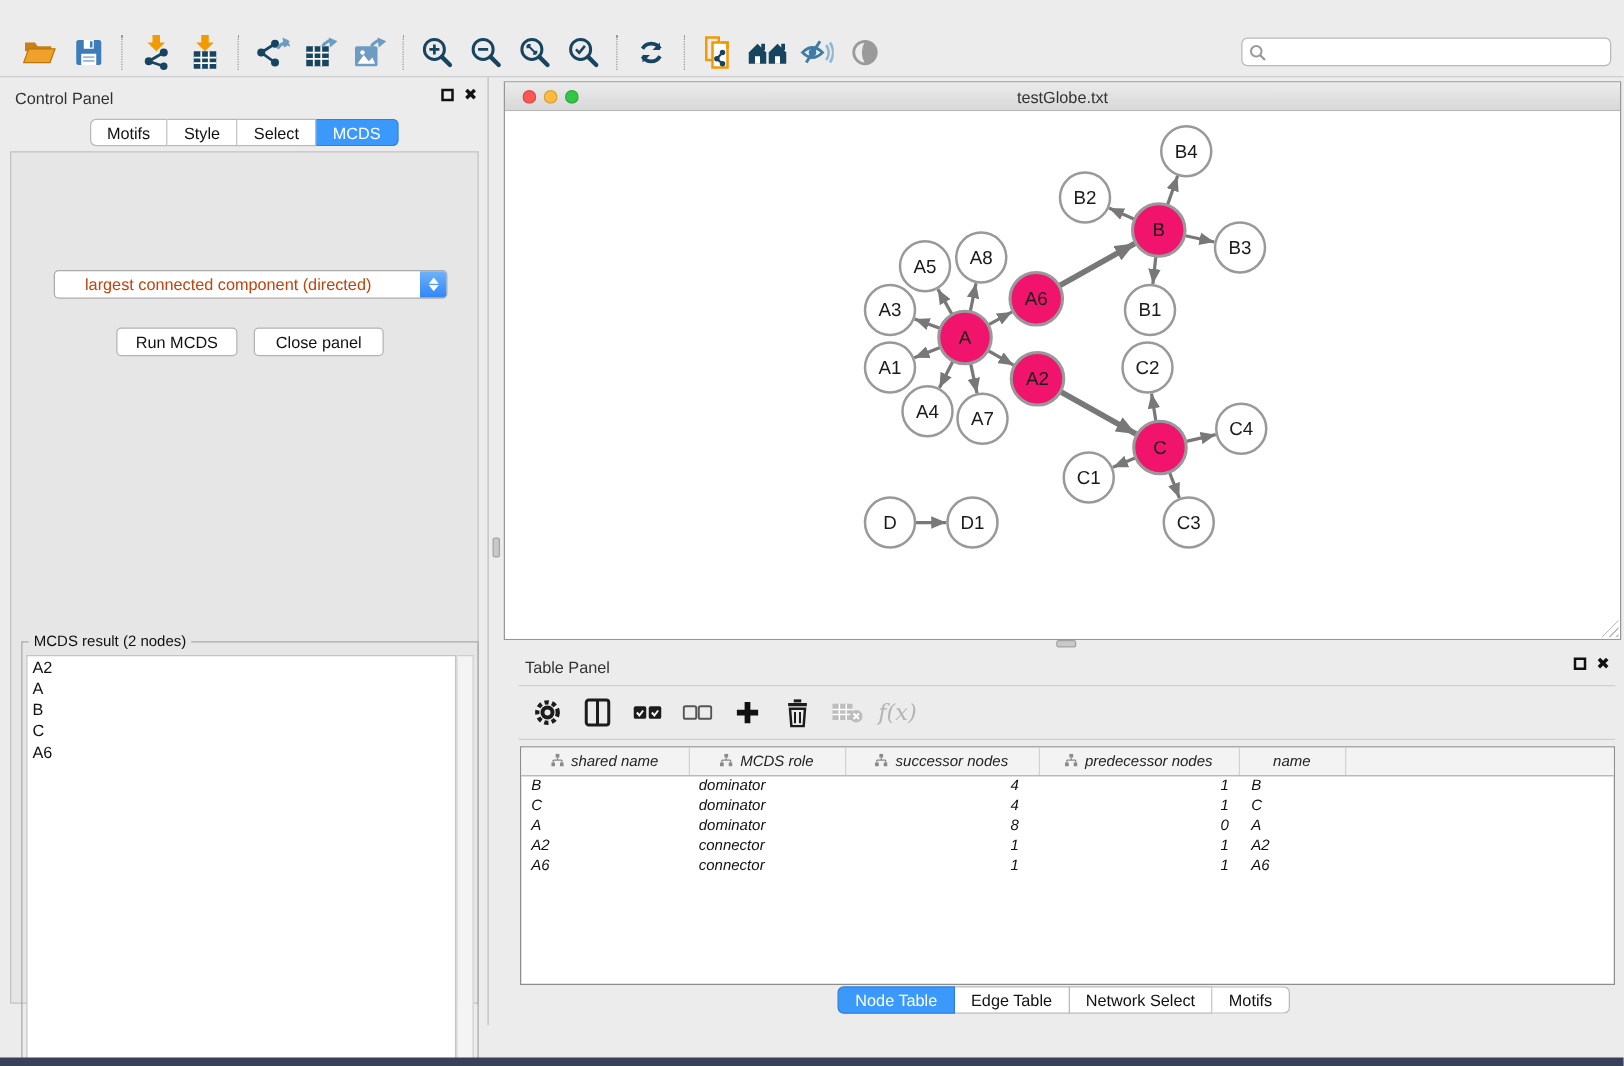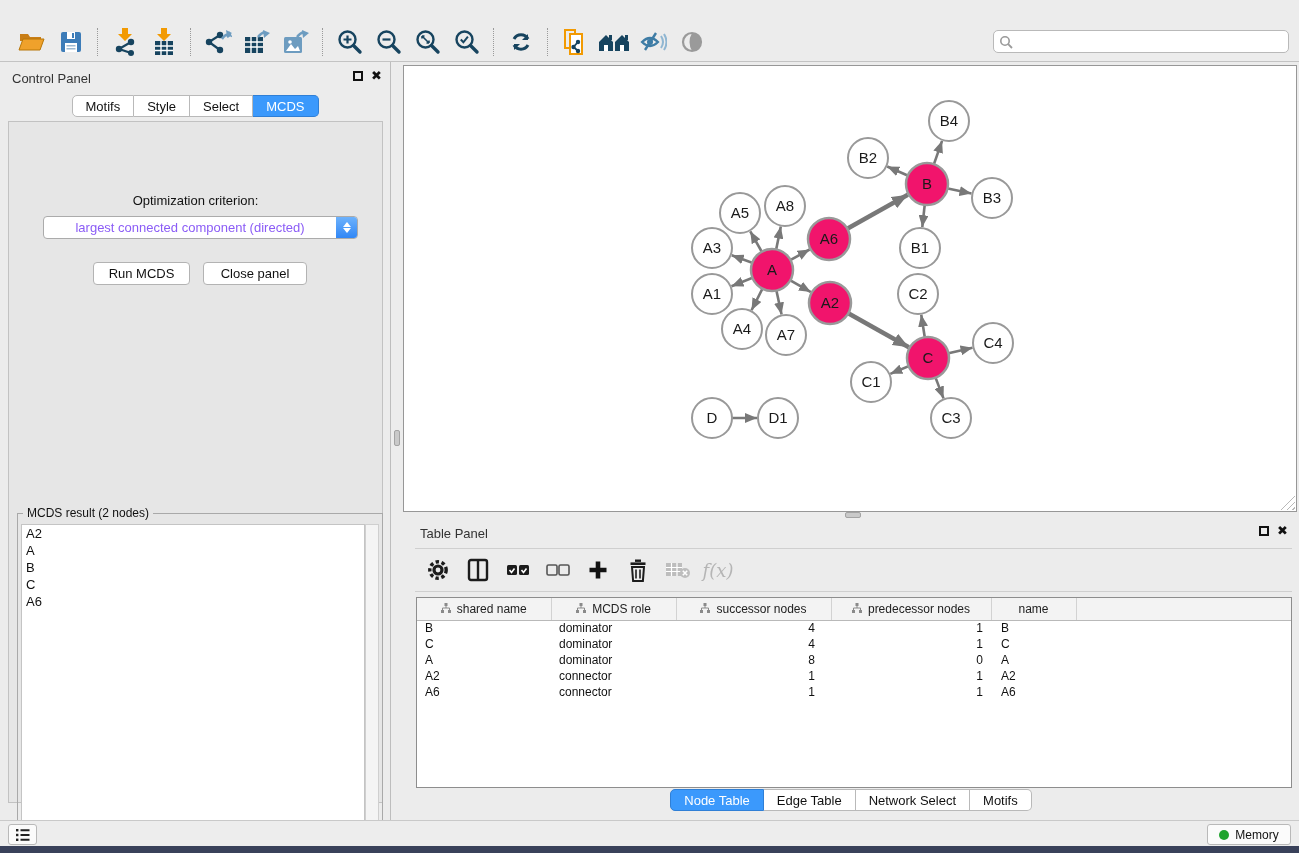--- a/index.html
+++ b/index.html
@@ -42,21 +42,21 @@
   .seg .tab { height:22px; padding:0 13px; background:#fff; border:1px solid #b9b9b9; border-left:none;
     display:flex; align-items:center; color:#111; }
   .seg .tab:first-child { border-left:1px solid #b9b9b9; border-radius:5px 0 0 5px; }
   .seg .tab:last-child { border-radius:0 5px 5px 0; }
   .seg .tab.active { background:#3b99fc; border-color:#2f7fd6; color:#fff; }
   .cp-content { position:absolute; left:8px; top:59px; width:375px; height:682px;
     background:#e6e6e6; border:1px solid #c2c2c2; }
   .opt-label { position:absolute; left:0; width:100%; top:71px; text-align:center; color:#111; }
   .criterion { position:absolute; left:34px; top:94px; width:315px; height:23px; background:#fff;
     border:1px solid #ababab; border-radius:4px; display:flex; align-items:center; }
-  .criterion .val { flex:1; padding-left:0; color:#8b5cf6; white-space:nowrap; overflow:hidden;text-align:center; }
+  .criterion .val { flex:1; padding-left:24px; color:#c2410c; white-space:nowrap; overflow:hidden; }
   .spinner { width:21px; height:21px; background:linear-gradient(#6db2fc,#3187f6); border-radius:0 3px 3px 0;
     display:flex; flex-direction:column; align-items:center; justify-content:center; gap:1px; }
   .spinner .tri-up { width:0;height:0;border-left:4px solid transparent;border-right:4px solid transparent;border-bottom:5px solid #fff; }
   .spinner .tri-dn { width:0;height:0;border-left:4px solid transparent;border-right:4px solid transparent;border-top:5px solid #fff; }
   .cp-btn { position:absolute; top:140px; height:23px; background:#fff; border:1px solid #b3b3b3; border-radius:4px;
     font-size:13px; color:#111; display:flex; align-items:center; justify-content:center; font-family:inherit; }
   .btn-run { left:84px; width:97px; }
   .btn-close { left:194px; width:104px; }
   .result-fieldset { position:absolute; left:8px; top:391px; width:366px; height:346px; border:1px solid #a9a9a9; }
   .result-legend { position:absolute; left:5px; top:-8px; background:#e6e6e6; padding:0 4px; font-size:12px; color:#111; }
@@ -84,21 +84,21 @@
 
   
   .table-panel { position:absolute; left:403px; top:456px; width:896px; height:302px; }
   .tp-title { position:absolute; left:17px; top:8px; color:#333; }
   .tp-toolbar { position:absolute; left:12px; top:30px; width:877px; height:44px;
     border-top:1px solid #cfcfcf; border-bottom:1px solid #cfcfcf; display:flex; align-items:center; gap:14px; padding-left:10px;text-align:right; }
   .tp-tool { width:26px; height:28px; display:flex; align-items:center; justify-content:center; }
   .fx { font-family:"DejaVu Serif",serif; font-style:italic; font-size:18px; color:#b5b5b5; }
   .data-table { position:absolute; left:13px; top:79px; width:876px; height:191px; background:#fff;
     border:1px solid #8d8d8d; overflow:hidden; }
-  table { border-collapse:collapse; width:100%; table-layout:fixed; }
+  table { border-collapse:collapse; width:100%; table-layout:fixed;font-style:italic; }
   th { height:22px; background:#f3f3f3; border-bottom:1px solid #b9b9b9; border-right:1px solid #d2d2d2;
     font-weight:normal; font-size:12px; color:#222; }
   th .th-inner { display:flex; align-items:center; justify-content:center; gap:6px; }
   td { height:16px; font-size:12px; color:#111; white-space:nowrap; overflow:hidden; }
   td.l { padding-left:8px; text-align:left; }
   td.r { text-align:right; }
   col.c0{width:134px} col.c1{width:125px} col.c2{width:155px} col.c3{width:160px} col.c4{width:85px} col.c5{width:auto}
   td.pad-succ { padding-right:16px; } td.pad-pred { padding-right:8px; } td.pad-name { padding-left:10px; }
   .tp-tabs { position:absolute; left:0; top:271px; width:100%; display:flex; justify-content:center; }
 
@@ -284,21 +284,20 @@
             </div>
           <div class="tab">
               <span>Select</span>
             </div>
           <div class="tab active">
               <span>MCDS</span>
             </div>
         </div>
       </div>
       <div class="cp-content">
-        <div class="opt-label">Optimization criterion:</div>
         <div class="criterion">
           <span class="val">largest connected component (directed)</span>
           <span class="spinner">
               <span class="tri-up"></span>
               <span class="tri-dn"></span>
             </span>
         </div>
         <button class="cp-btn btn-run">Run MCDS</button>
         <button class="cp-btn btn-close">Close panel</button>
         <div class="result-fieldset">
@@ -312,20 +311,28 @@
             </div>
           <div class="result-scroll"></div>
         </div>
       </div>
     </div>
 
     <div class="v-handle"></div>
     <div class="h-handle"></div>
 
     <div class="net-window">
+      <div class="net-titlebar">
+        <div class="lights">
+          <div class="light red"></div>
+          <div class="light yellow"></div>
+          <div class="light green"></div>
+        </div>
+        <div class="net-title">testGlobe.txt</div>
+      </div>
       <div class="net-canvas">
         <svg id="graph-svg" width="892" height="422" viewBox="0 0 892 422">
             <defs>
               <marker id="arr" markerUnits="userSpaceOnUse" markerWidth="12" markerHeight="10" refX="12" refY="5" orient="auto">
                 <path d="M0 0 L12 5 L0 10 Z" fill="#787878"></path>
               </marker>
               <marker id="arrT" markerUnits="userSpaceOnUse" markerWidth="16" markerHeight="13" refX="16" refY="6.5" orient="auto">
                 <path d="M0 0 L16 6.5 L0 13 Z" fill="#787878"></path>
               </marker>
             </defs>
@@ -616,28 +623,14 @@
               <span>Network Select</span>
             </div>
           <div class="tab">
               <span>Motifs</span>
             </div>
         </div>
       </div>
     </div>
   </div>
 
-  <div class="statusbar">
-    <div class="list-btn">
-      <svg width="16" height="14" viewBox="0 0 16 14">
-        <rect x="1" y="1" width="2.4" height="2.4" fill="#222"></rect>
-          <rect x="1" y="5.8" width="2.4" height="2.4" fill="#222"></rect>
-          <rect x="1" y="10.6" width="2.4" height="2.4" fill="#222"></rect>
-        <path d="M5.5 2.2 h9 M5.5 7 h9 M5.5 11.8 h9" stroke="#222" stroke-width="2"></path>
-      </svg>
-    </div>
-    <div class="memory-btn">
-      <span class="mem-dot"></span>
-      <span>Memory</span>
-    </div>
-  </div>
   <div class="bottom-strip"></div>
 </div>
 
 </body></html>

